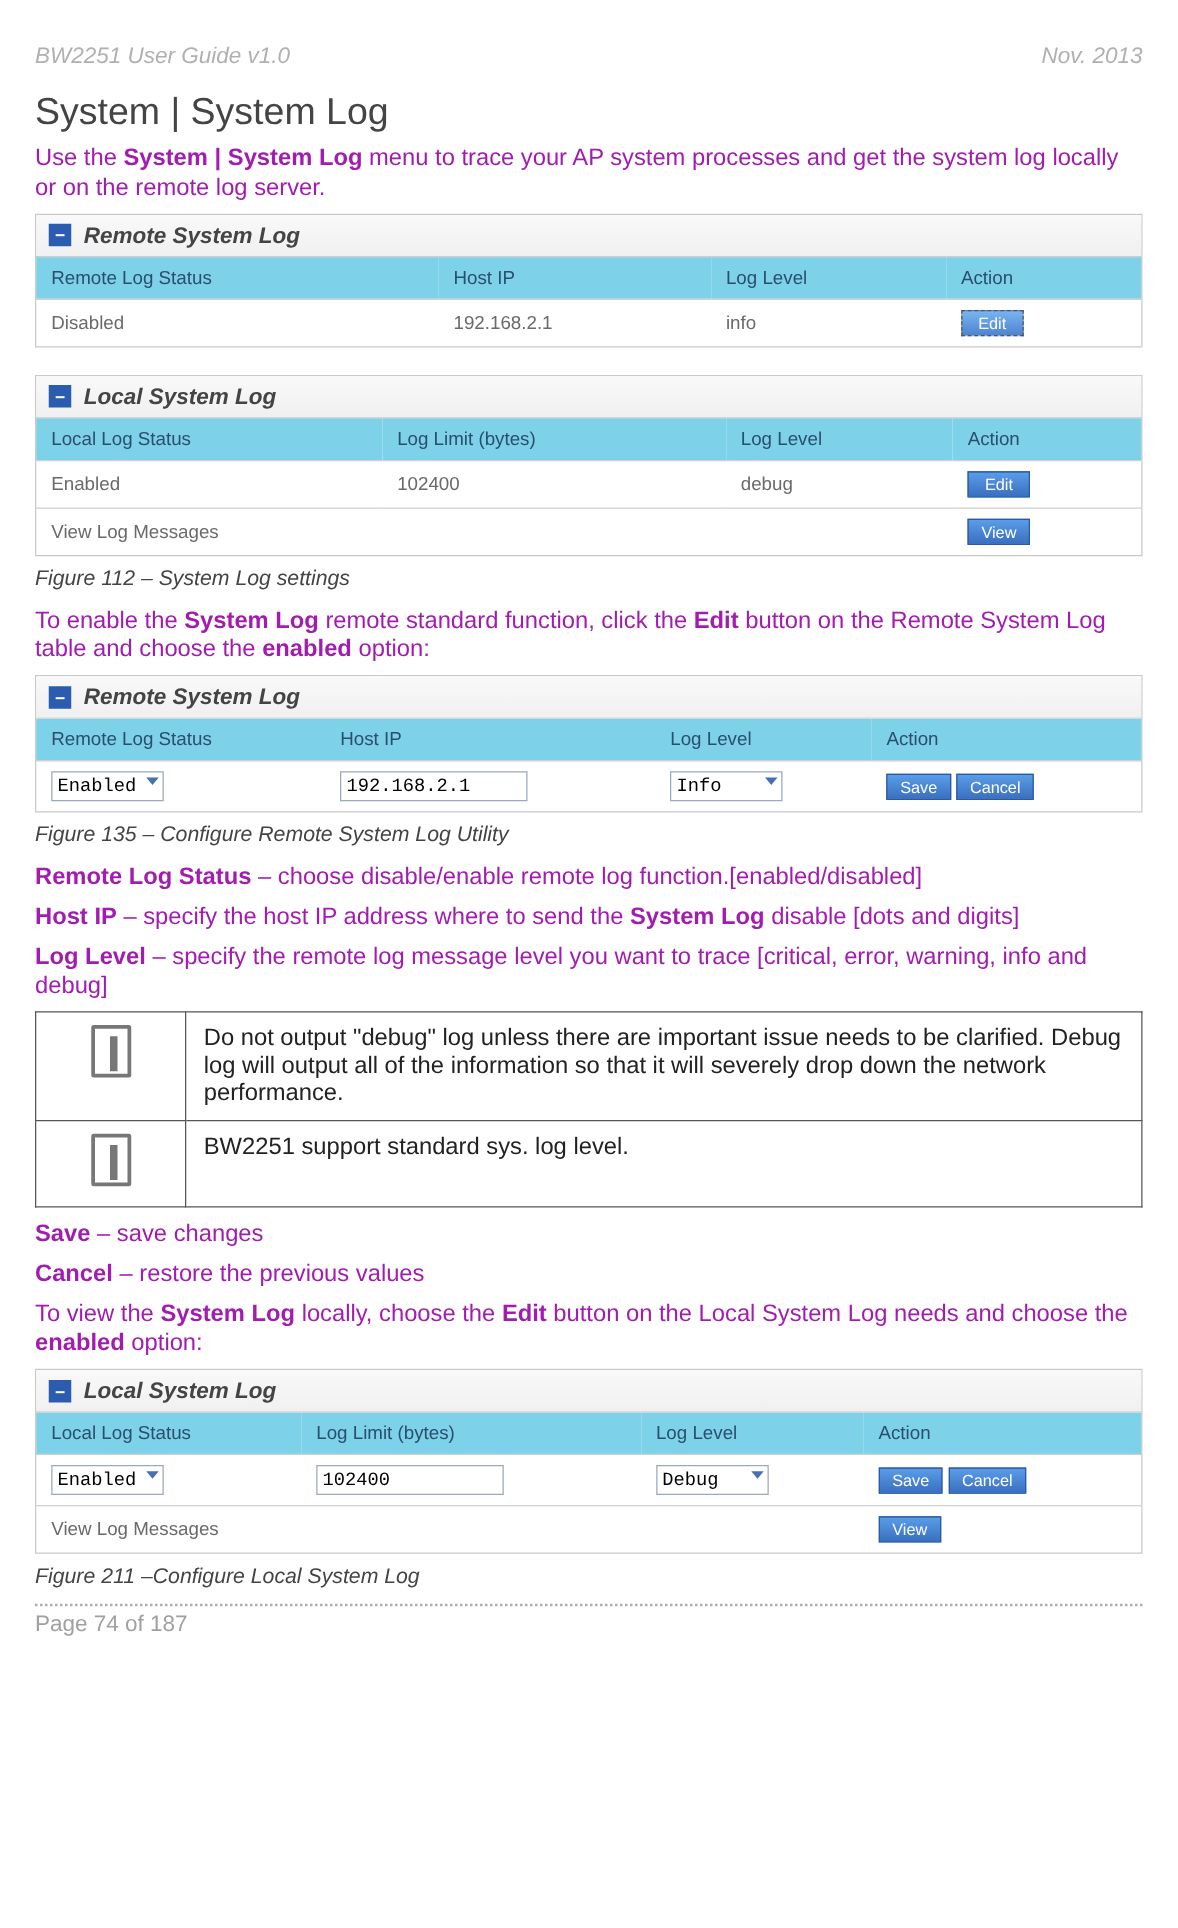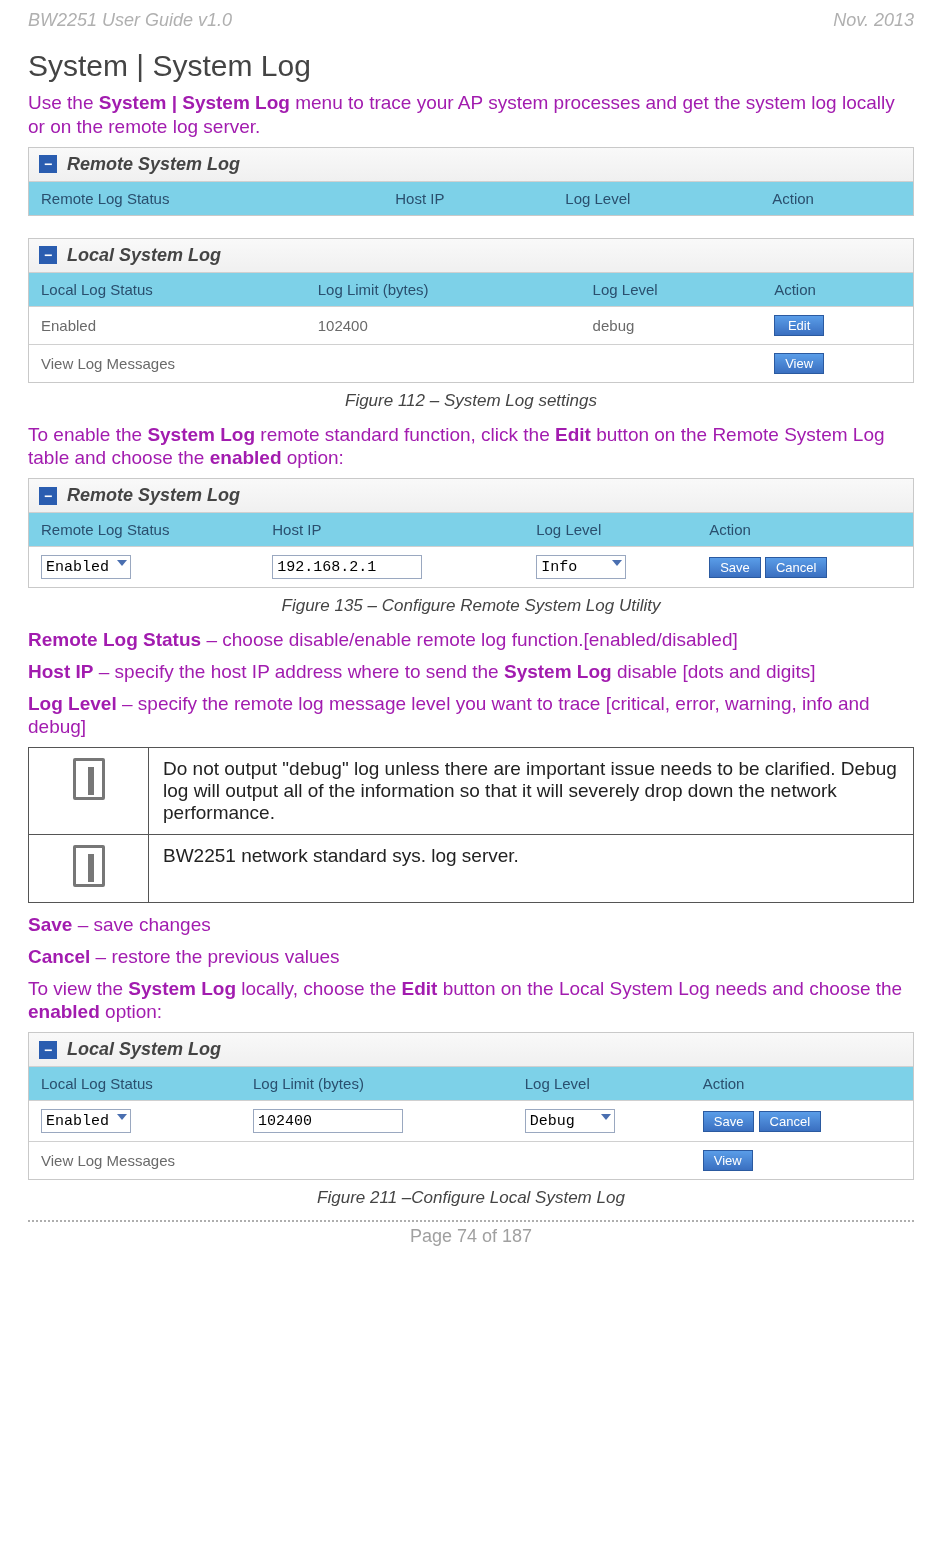--- a/index.html
+++ b/index.html
@@ -10,20 +10,21 @@
       color: #333;
       padding: 10px 28px 10px 28px;
     }
     .header-row {
       display: flex;
       justify-content: space-between;
       color: #b0b0b0;
       font-style: italic;
       font-size: 18px;
       margin-bottom: 18px;
+      margin-top: 24px;
     }
     .h2-title {
       font-size: 30px;
       font-weight: normal;
       color: #444;
       margin-bottom: 8px;
     }
     .body-text {
       font-size: 19px;
       color: #a21caf;
@@ -87,21 +88,20 @@
       font-family: Verdana, Arial, sans-serif;
       text-align: center;
       min-width: 50px;
     }
     .btn-dotted { border: 1px dashed #555; background: linear-gradient(#7ab4f0, #4d84d0); }
     .figure-caption {
       font-style: italic;
       font-size: 17px;
       color: #444;
       margin-bottom: 12px;
-      text-align: center;
     }
     .input-text, .input-select {
       font-family: "Courier New", monospace;
       font-size: 15px;
       height: 24px;
       border: 1px solid #9aa8c0;
       padding: 1px 4px;
       background: #fff;
     }
     .input-select { width: 90px; }
@@ -140,21 +140,21 @@
       left: 12px; top: 6px;
       width: 6px; height: 28px;
       background: #777;
     }
     .dots-divider {
       border: none;
       border-top: 2px dotted #aeaeae;
       margin: 8px 0 4px 0;
     }
     .footer-row {
-      text-align: center;
+      text-align: left;
       color: #a0a0a0;
       font-size: 18px;
     }
   </style>
 </head>
 <body>
 
 <div class="header-row">
   <span>BW2251 User Guide v1.0</span>
   <span>Nov.  2013</span>
@@ -172,20 +172,26 @@
     <span>Remote System Log</span>
   </div>
   <table class="log-table">
     <tbody>
         <tr>
       <th>Remote Log Status</th>
       <th>Host IP</th>
       <th>Log Level</th>
       <th>Action</th>
     </tr>
+    <tr>
+      <td>Disabled</td>
+      <td>192.168.2.1</td>
+      <td>info</td>
+      <td><span class="btn btn-dotted">Edit</span></td>
+    </tr>
   </tbody>
     </table>
 </div>
 
 <div style="height:14px"></div>
 
 <div class="panel">
   <div class="panel-header">
     <span class="panel-icon">−</span>
     <span>Local System Log</span>
@@ -257,21 +263,21 @@
 <p class="body-text"><b>Log Level</b><span> – specify the remote log message level you want to trace [critical, error, warning, info and debug]</span></p>
 
 <table class="info-table">
   <tbody>
       <tr>
     <td class="info-icon-cell"><span class="info-icon"></span></td>
     <td>Do not output "debug" log unless there are important issue needs to be clarified. Debug log will output all of the information so that it will severely drop down the network performance.</td>
   </tr>
   <tr>
     <td class="info-icon-cell"><span class="info-icon"></span></td>
-    <td style="padding-bottom:30px">BW2251 network standard sys. log server.</td>
+    <td style="padding-bottom:30px">BW2251 support standard sys. log level.</td>
   </tr>
 </tbody>
   </table>
 
 <p class="body-text"><b>Save</b><span> – save changes</span></p>
 <p class="body-text"><b>Cancel</b><span> – restore the previous values</span></p>
 
 <p class="body-text">
   <span>To view the </span><b>System Log</b><span> locally, choose the </span><b>Edit</b><span> button on the Local System Log needs and choose the </span><b>enabled</b><span> option:</span>
 </p>

